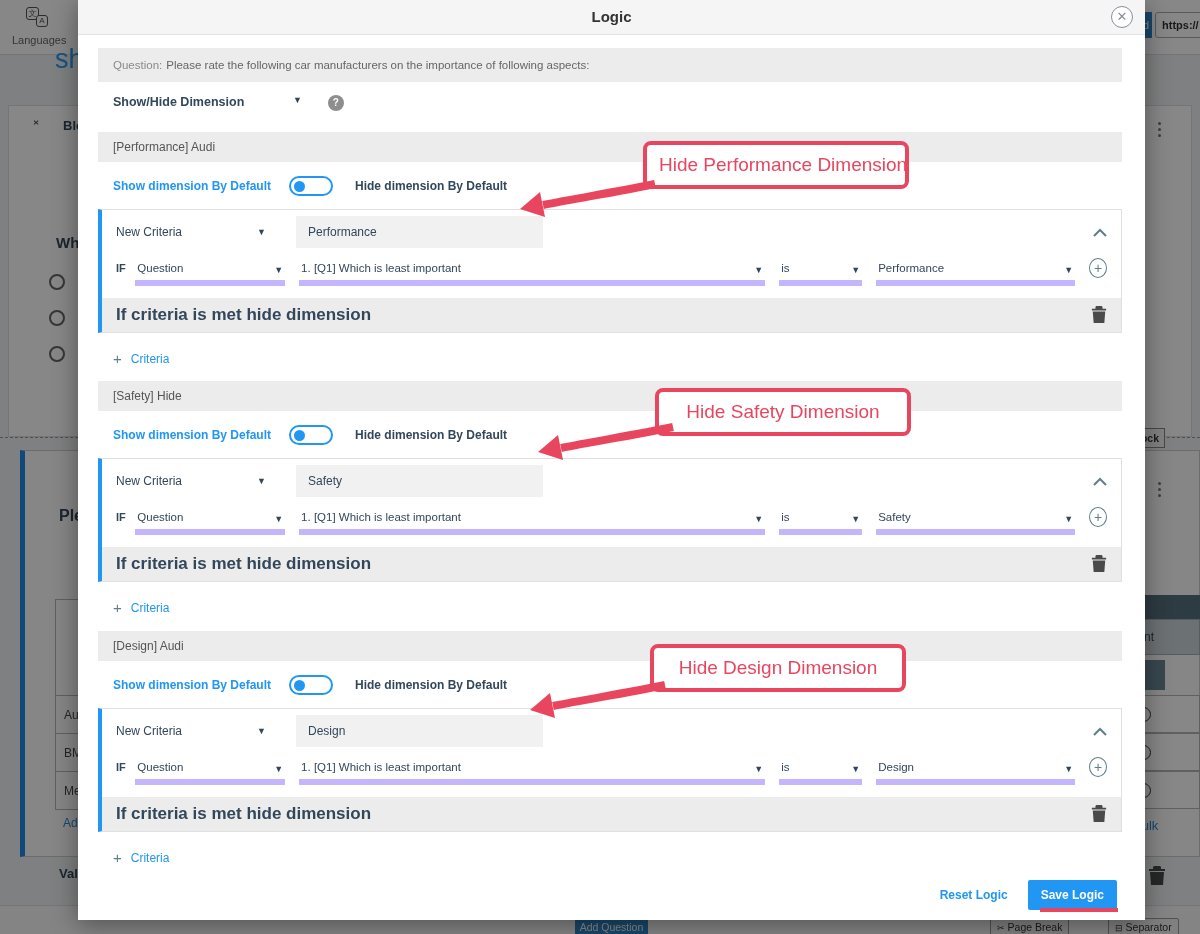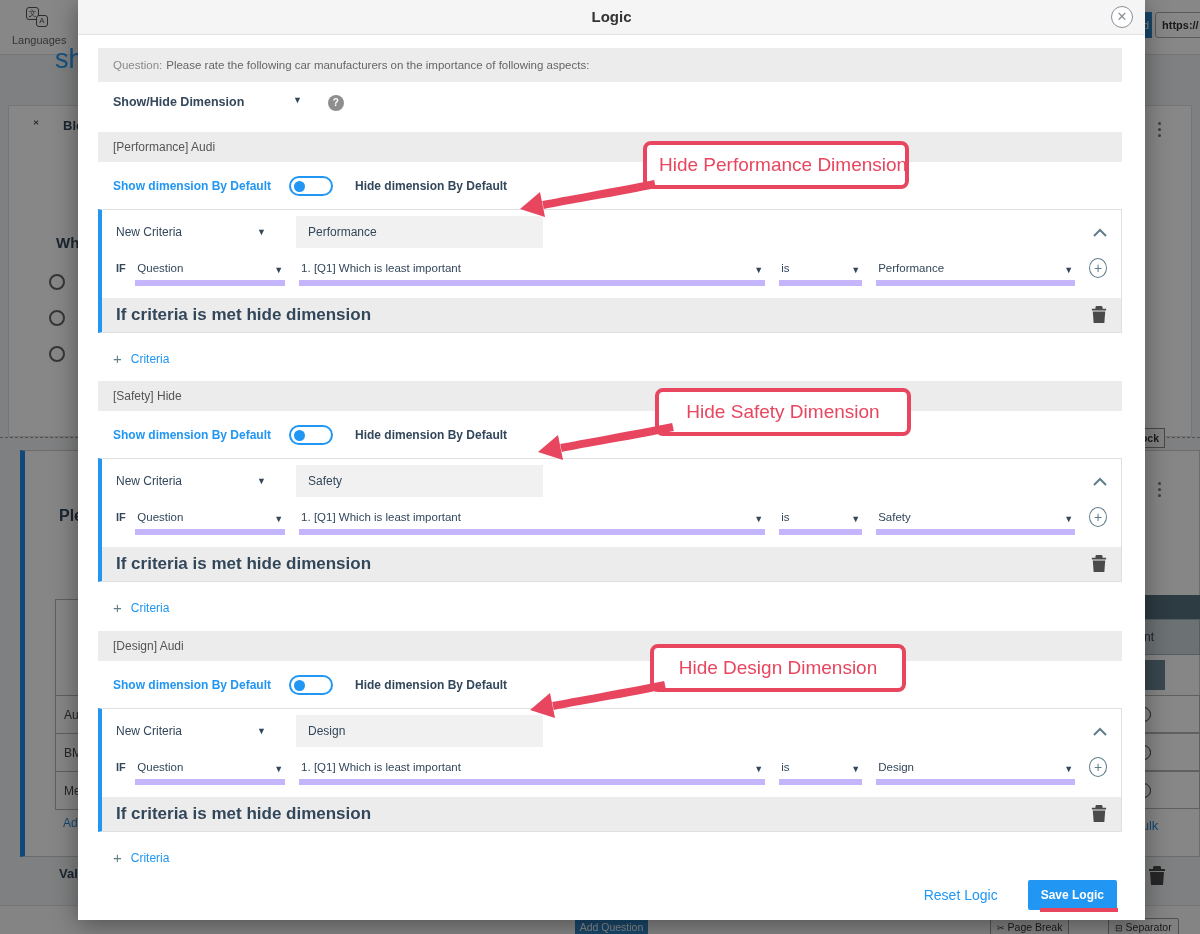--- a/index.html
+++ b/index.html
@@ -83,21 +83,21 @@
   .w-op { width:92px; }
   .w-val { width:224px; }
   .plus-circle { margin-left:auto; width:20px; height:20px; border:1.5px solid #607d8b; border-radius:50%; color:#607d8b; font-size:14px; text-align:center; line-height:18px; cursor:pointer; }
   .row-c { display:flex; align-items:center; background:#ececec; height:34px; margin-top:6px; padding:0 14px; }
   .row-c .act { font-size:17px; font-weight:bold; color:#33475b; }
   .row-c .trash { margin-left:auto; cursor:pointer; }
   .add-criteria { display:flex; align-items:center; margin:17px 0 0 15px; color:#2196f3; font-size:12px; cursor:pointer; }
   .add-criteria .plus { font-size:15px; color:#607d8b; margin-right:9px; }
   
   .modal-footer { position:absolute; right:28px; top:880px; display:flex; align-items:center; }
-  .reset-link { font-size:14px; font-weight:normal; color:#2196f3; margin-right:30px; cursor:pointer; }
+  .reset-link { font-size:12px; font-weight:bold; color:#2196f3; margin-right:20px; cursor:pointer; }
   .save-btn { background:#2196f3; color:#fff; font-size:12px; font-weight:bold; border:none; padding:8px 13px; border-radius:2px; cursor:pointer; }
   .save-underline { position:absolute; left:1040px; top:908px; width:78px; height:4px; background:#e8465f; z-index:3; }
   
   .callout { position:absolute; z-index:3; background:#fff; border:4px solid #e8465f; border-radius:8px; color:#e8465f; font-size:19px; text-align:center; padding:9px 12px; white-space:nowrap;margin-left:48px; }
   .arrow-svg { position:absolute; z-index:3; }
   .svg-icon { display:block; }
 </style>
 </head>
 <body>
 

